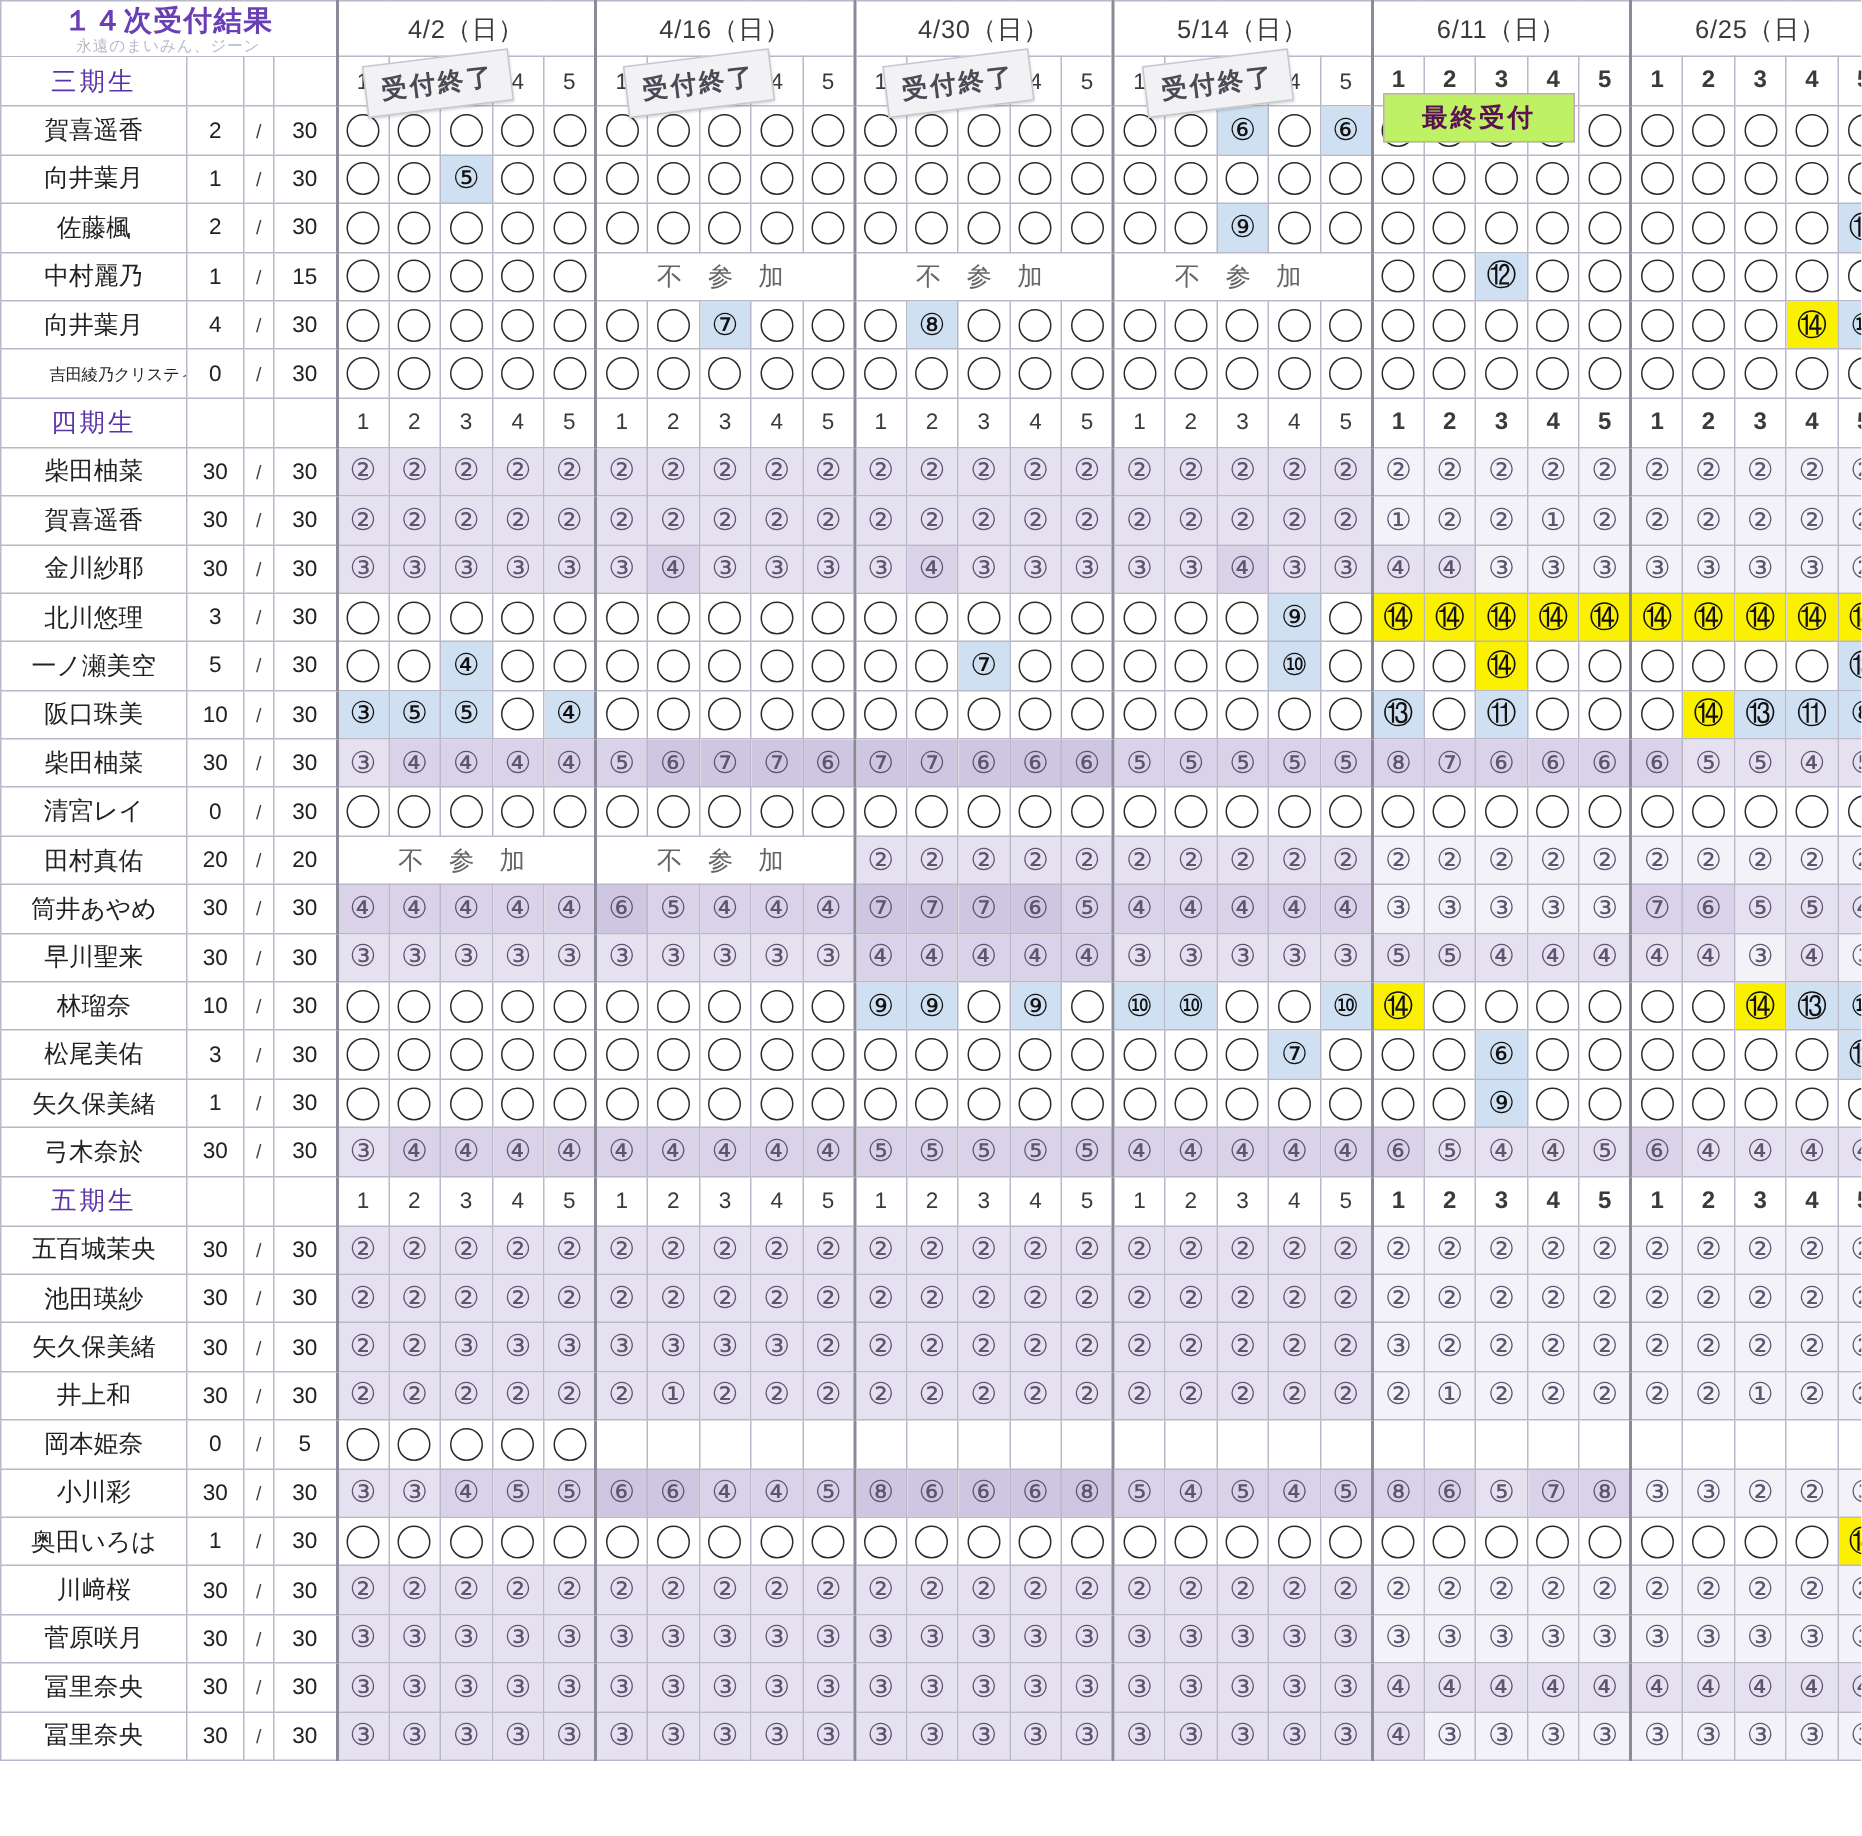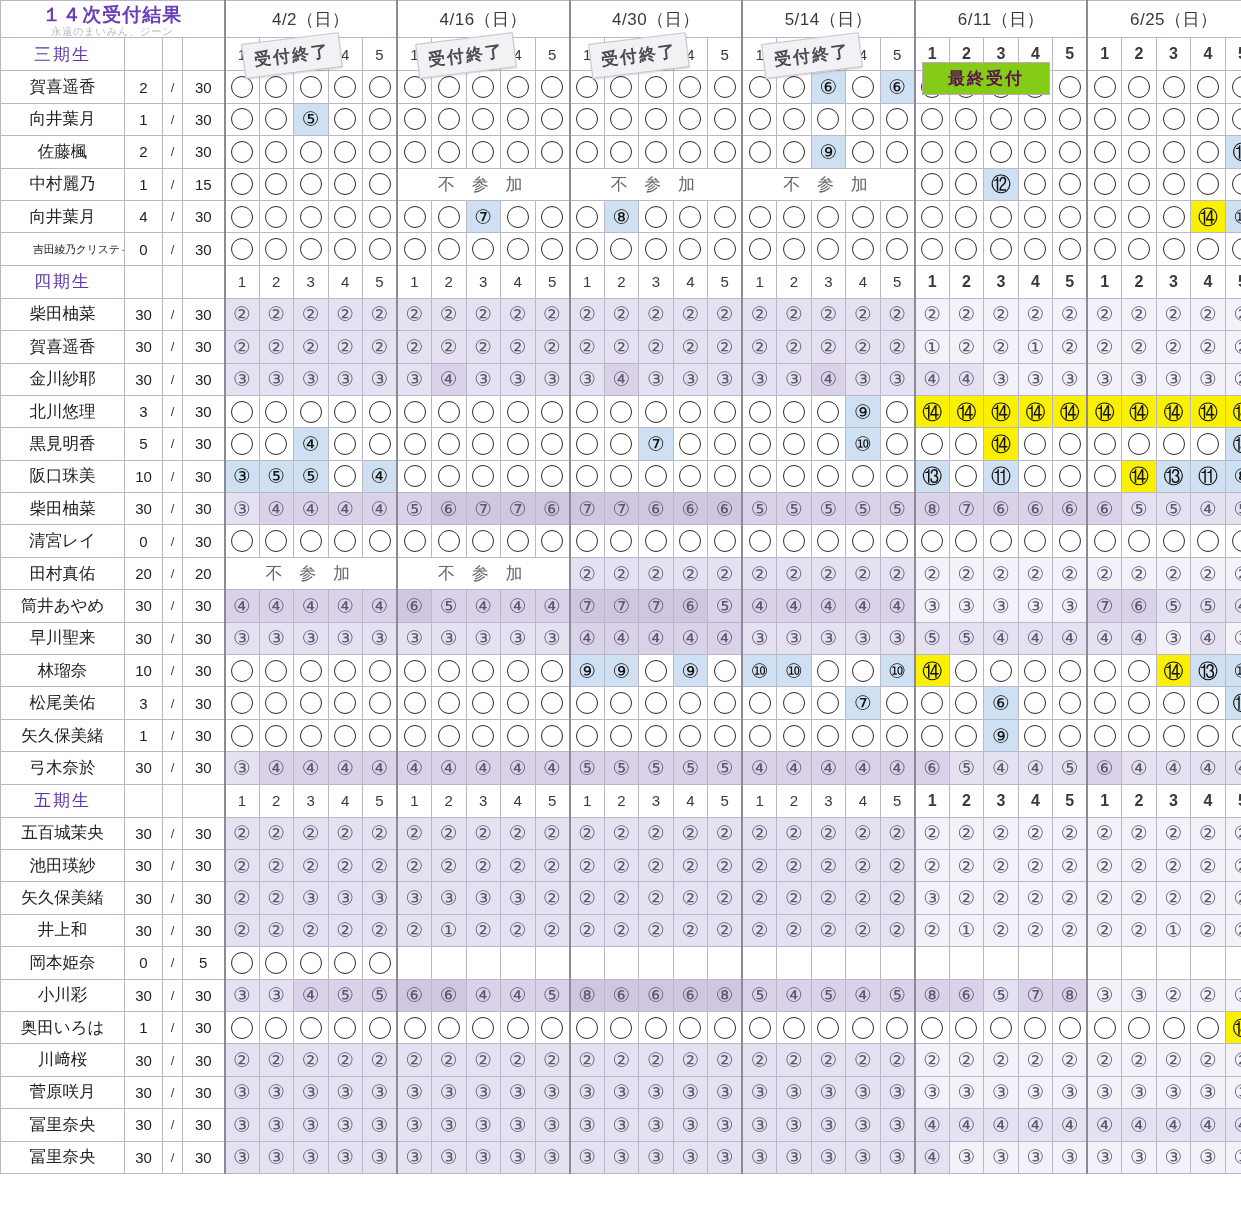--- a/index.html
+++ b/index.html
@@ -154,21 +154,21 @@
     font-size: 17px;
     font-weight: bold;
     letter-spacing: 2px;
     padding: 5px 10px;
     transform: rotate(-7deg);
     box-shadow: 0 1px 2px rgba(0,0,0,0.18);
     white-space: nowrap;
     z-index: 30;
   }
   .stamp.final {
-    background: #84cc16;
+    background: #bef264;
     border: 1px solid #c2a6c6;
     color: #5b1050;
     transform: none;
     box-shadow: none;
     font-size: 17px;
     padding: 4px 8px;
   }
   .thickleft { border-left: 2px solid #8a8a99 !important; }
 </style>
 </head>
@@ -639,21 +639,21 @@
           <td class="bg-yellow"><span class="cirtxt strong" style="font-size: 20px; line-height: 22px; color: rgb(17, 17, 17);">⑭</span></td>
           <td class="bg-yellow"><span class="cirtxt strong" style="font-size: 20px; line-height: 22px; color: rgb(17, 17, 17);">⑭</span></td>
           <td class="bg-yellow"><span class="cirtxt strong" style="font-size: 20px; line-height: 22px; color: rgb(17, 17, 17);">⑭</span></td>
           <td class="bg-yellow thickleft"><span class="cirtxt strong" style="font-size: 20px; line-height: 22px; color: rgb(17, 17, 17);">⑭</span></td>
           <td class="bg-yellow"><span class="cirtxt strong" style="font-size: 20px; line-height: 22px; color: rgb(17, 17, 17);">⑭</span></td>
           <td class="bg-yellow"><span class="cirtxt strong" style="font-size: 20px; line-height: 22px; color: rgb(17, 17, 17);">⑭</span></td>
           <td class="bg-yellow"><span class="cirtxt strong" style="font-size: 20px; line-height: 22px; color: rgb(17, 17, 17);">⑭</span></td>
           <td class="bg-yellow"><span class="cirtxt strong" style="font-size: 20px; line-height: 22px; color: rgb(17, 17, 17);">⑭</span></td>
         </tr>
         <tr class="row-r">
-          <td class="nm">黒見明香</td>
+          <td class="nm">一ノ瀬美空</td>
           <td class="cnt">5</td>
           <td class="sl">/</td>
           <td class="tot">30</td>
           <td class="bg-white thickleft"><span class="cir onwhite"></span></td>
           <td class="bg-white"><span class="cir onwhite"></span></td>
           <td class="bg-blue"><span class="cirtxt strong" style="font-size: 20px; line-height: 22px; color: rgb(17, 17, 17);">④</span></td>
           <td class="bg-white"><span class="cir onwhite"></span></td>
           <td class="bg-white"><span class="cir onwhite"></span></td>
           <td class="bg-white thickleft"><span class="cir onwhite"></span></td>
           <td class="bg-white"><span class="cir onwhite"></span></td>

